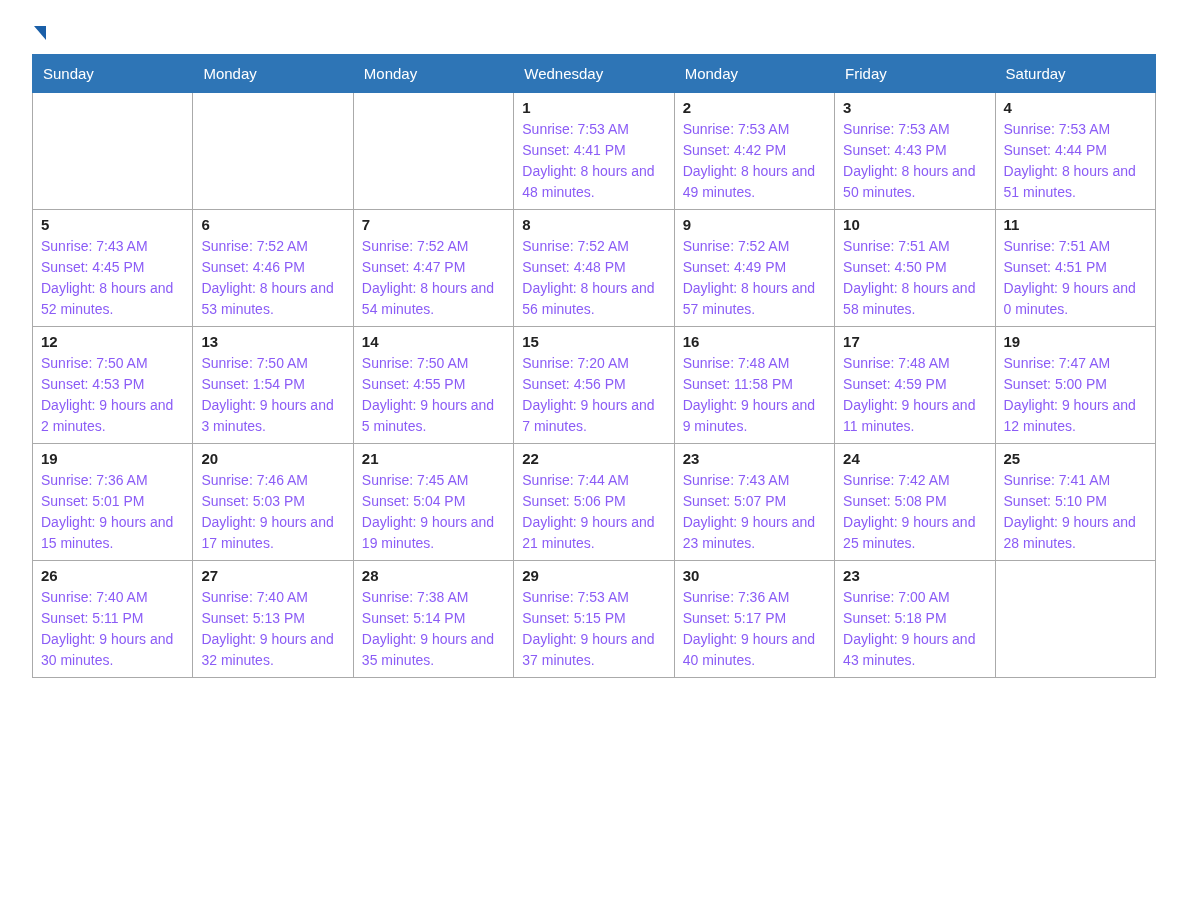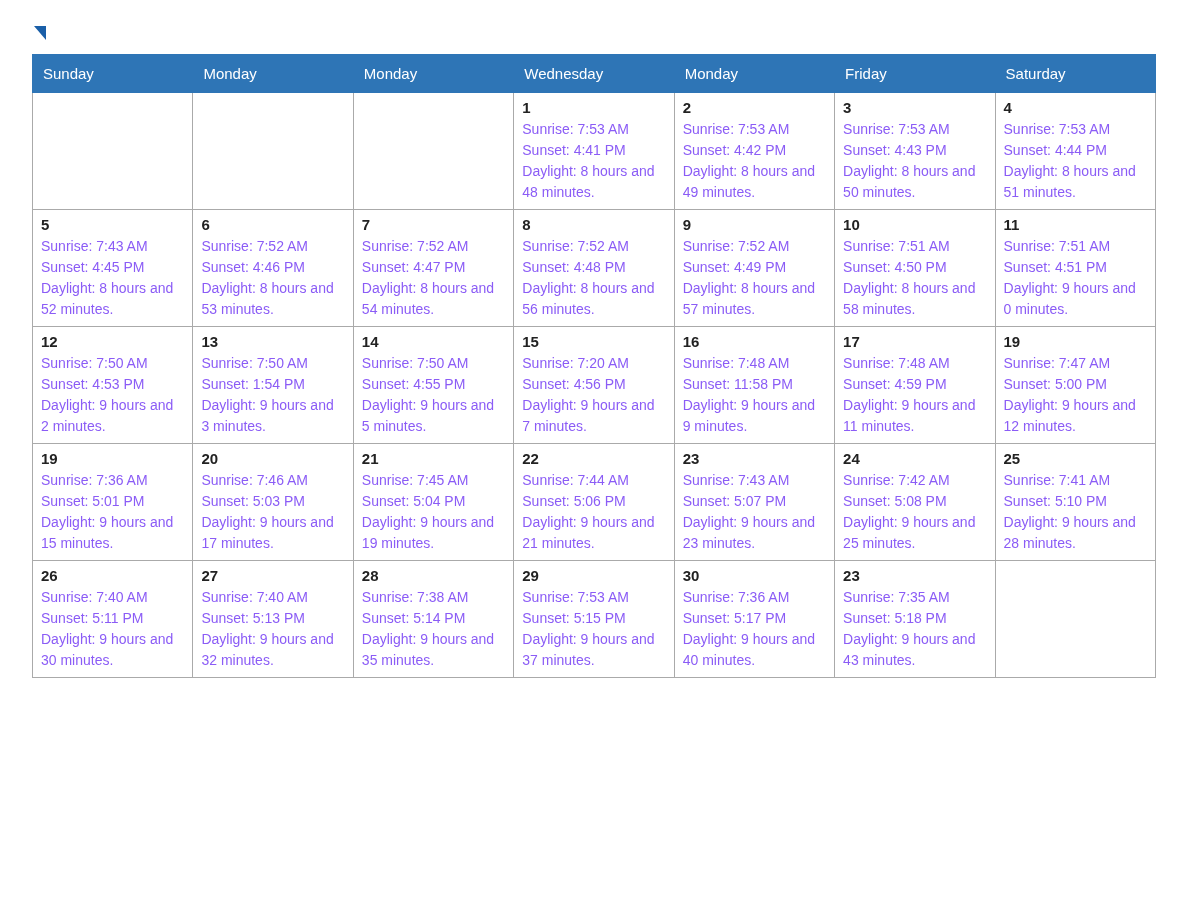--- a/index.html
+++ b/index.html
@@ -344,21 +344,21 @@
         </td>
         <td>
           <span class="day-number">30</span>
           <div class="day-info">Sunrise: 7:36 AM
 Sunset: 5:17 PM
 Daylight: 9 hours
 and 40 minutes.</div>
         </td>
         <td>
           <span class="day-number">23</span>
-          <div class="day-info">Sunrise: 7:35 AM
+          <div class="day-info">Sunrise: 7:00 AM
 Sunset: 5:18 PM
 Daylight: 9 hours
 and 43 minutes.</div>
         </td>
         <td class="empty"></td>
       </tr>
     </tbody>
 </table>
 
 </body></html>

